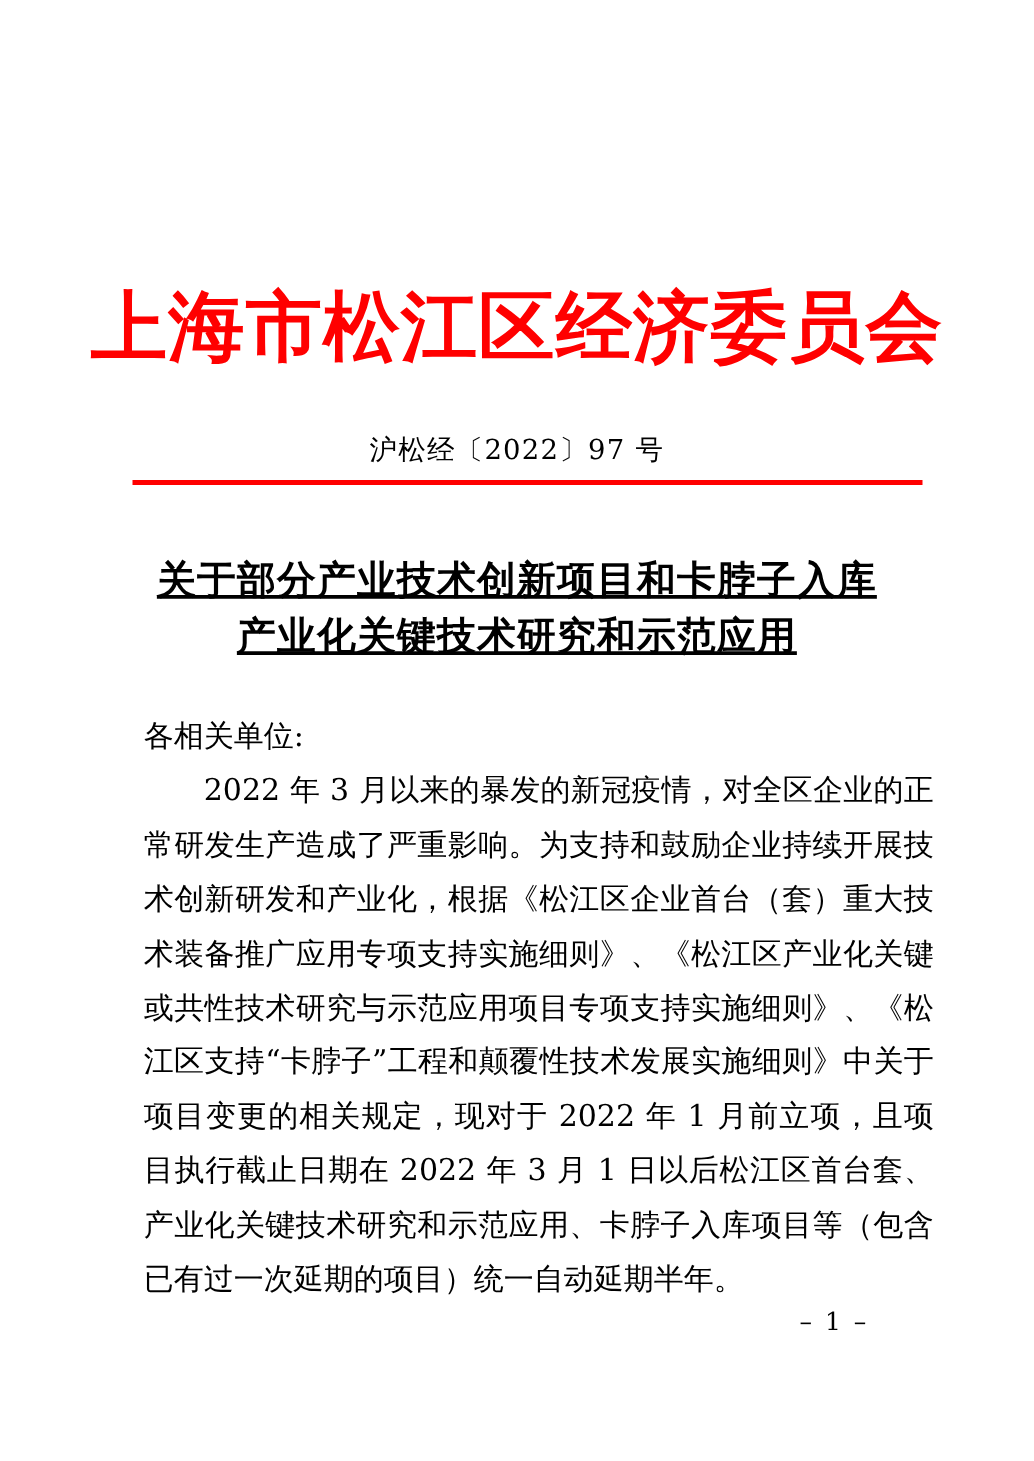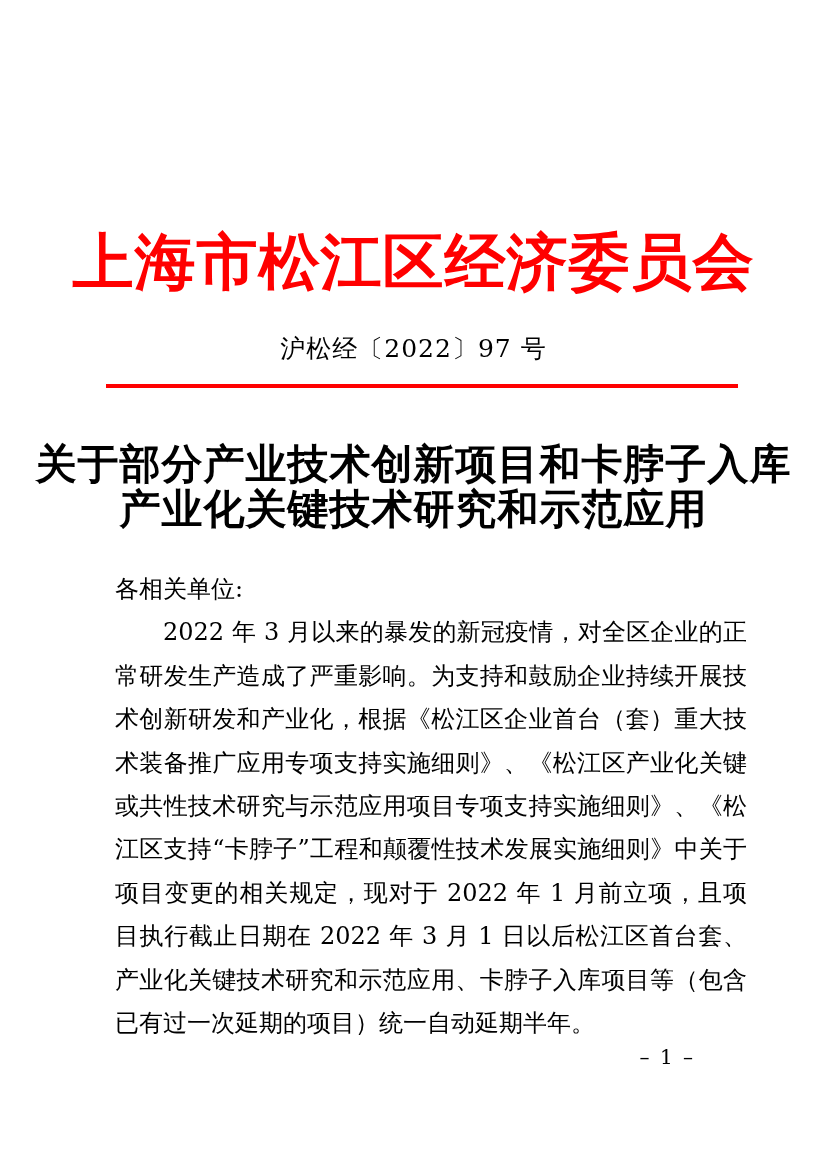--- a/index.html
+++ b/index.html
@@ -24,47 +24,48 @@
     text-align: center;
     color: #ff0000;
     font-size: 61px;
     font-weight: 700;
     line-height: 1.25;
     letter-spacing: 1px;
     white-space: nowrap;
   }
   .doc-number {
     position: absolute;
-    top: 334px;
+    top: 346px;
     left: 0;
     right: 0;
     text-align: center;
-    font-size: 25px;
+    font-size: 22px;
     line-height: 30px;
     letter-spacing: 1px;
   }
   .red-divider {
     position: absolute;
     top: 384px;
     left: 106px;
     width: 632px;
     height: 4px;
     background: #ff0000;
   }
   .title {
     position: absolute;
     top: 442px;
     left: 0;
     right: 0;
     margin: 0;
     text-align: center;
-    font-size: 41px;
+    font-size: 31px;
     font-weight: 700;
     line-height: 45px;
     letter-spacing: 1px;
+    text-decoration: underline;
   }
   .title .title-line {
     display: block;
   }
   .body-text {
     position: absolute;
     top: 568px;
     left: 115px;
     width: 632px;
     font-size: 24px;

